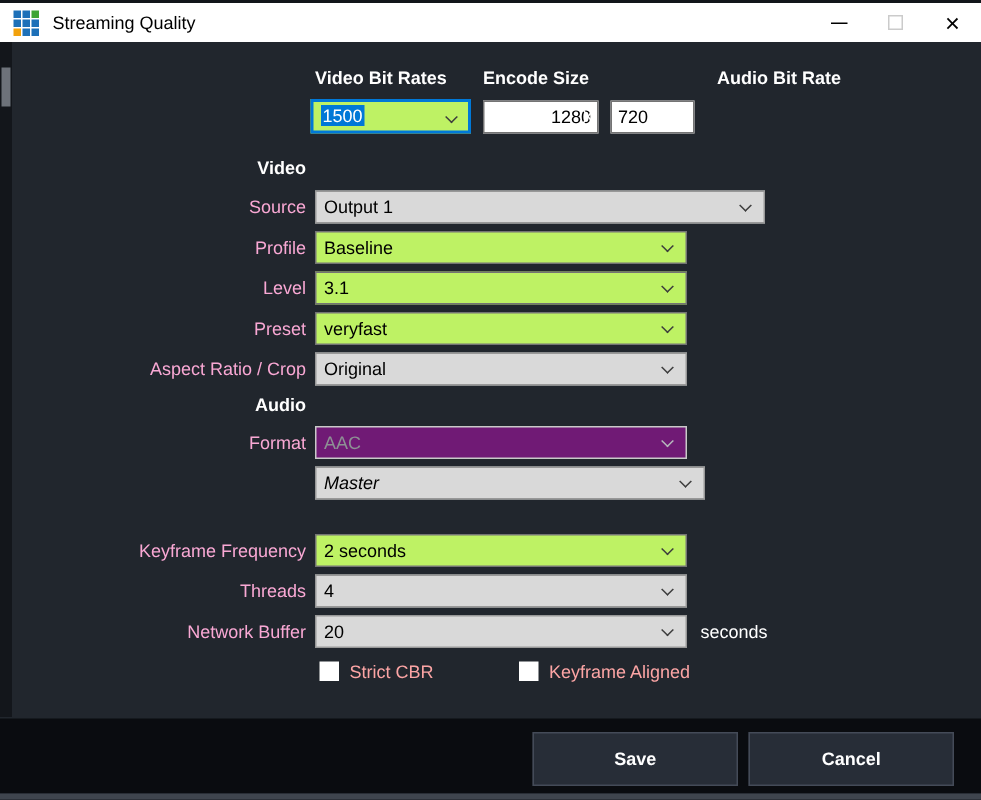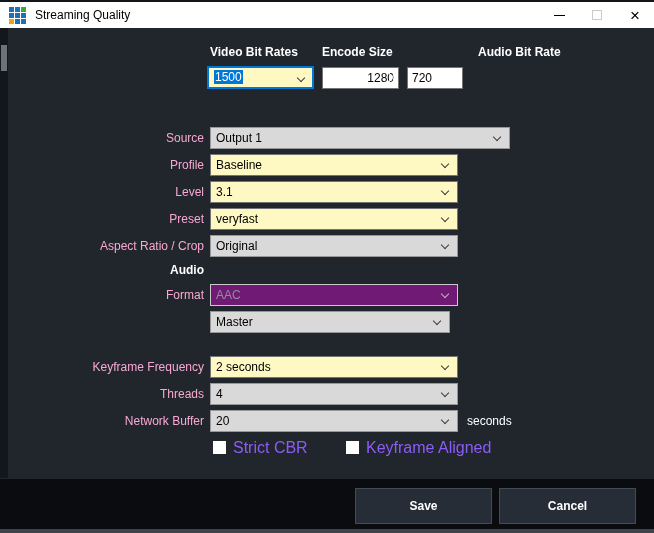--- a/index.html
+++ b/index.html
@@ -27,32 +27,32 @@
 
   
   .col-hdr { position: absolute; color: #fff; font-weight: bold; font-size: 12px; line-height: 13px; }
   .sec-hdr { position: absolute; left: 0; width: 204px; text-align: right; color: #fff; font-weight: bold; font-size: 12px; line-height: 13px; }
   .lbl { position: absolute; left: 0; width: 204px; text-align: right; color: #f9a8d4; font-size: 12px; line-height: 22px; }
   .suffix { position: absolute; color: #fff; font-size: 12px; line-height: 22px; }
   .xsep { position: absolute; color: #fff; font-size: 12px; line-height: 22px; }
 
   
   .combo { position: absolute; height: 22px; font-size: 12px; line-height: 20px; padding: 0 22px 0 5px; white-space: nowrap; overflow: hidden; }
-  .combo.white   { background: #fef9c3; border: 1px solid #747474; color: #000; }
+  .combo.white   { background: #bef264; border: 1px solid #747474; color: #000; }
   .combo.gray    { background: #d9d9d9; border: 1px solid #989898; color: #000; }
   .combo.disabled{ background: #701a75; border: 1px solid #c9c9c9; color: #8d9094; }
   .combo.focused { border: 2px solid #0078d7; line-height: 18px; }
   .chev { position: absolute; right: 9px; top: 6px; width: 6px; height: 6px; border-right: 1px solid #3c3c3c; border-bottom: 1px solid #3c3c3c; transform: rotate(45deg); }
   .combo.disabled .chev { border-color: #b7babe; }
   .sel { background: #0078d7; color: #fff; padding: 0 1px; }
   .tin { position: absolute; height: 22px; background: #fff; border: 1px solid #747474; font-size: 12px; padding: 0 4px; color: #000; font-family: "Liberation Sans", sans-serif; }
 
   
   .cb { position: absolute; width: 13px; height: 13px; background: #ffffff; }
-  .cb-label { position: absolute; color: #8b5cf6; font-size: 16px; line-height: 14px; }
+  .cb-label { position: absolute; color: #fca5a5; font-size: 12px; line-height: 14px; }
 
   
   #footer { position: absolute; left: 0; top: 479px; width: 654px; height: 50px; background: #0a0c10; }
   #bottom-edge { position: absolute; left: 0; top: 529px; width: 654px; height: 4px; background: #3f454e; }
   .btn { position: absolute; width: 137px; height: 36px; background: #272d37; border: 1px solid #444b58; color: #fff; font-weight: bold; font-size: 12px; display: flex; align-items: center; justify-content: center; font-family: "Liberation Sans", sans-serif; cursor: default; }
 </style>
 </head>
 <body>
 
 <div id="win">
@@ -93,20 +93,21 @@
   <div class="col-hdr" style="left:478px; top:46px;">Audio Bit Rate</div>
 
   <div class="combo white focused" style="left:207px; top:66px; width:107px; height:23px;">
     <span class="sel">1500</span>
     <span class="chev" style="top:7px; right:8px; border-color:#3c3c3c;"></span>
   </div>
   <input class="tin" style="left: 322px; top: 67px; width: 77px; text-align: right;" value="1280">
   <div class="xsep" style="left:388px; top:67px;">X</div>
   <input class="tin" style="left: 407px; top: 67px; width: 56px;" value="720">
 
+  <div class="sec-hdr" style="top:106px;">Video</div>
 
   <div class="lbl" style="top:127px;">Source</div>
   <div class="combo gray" style="left:210px; top:127px; width:300px;">
     <span>Output 1</span>
     <span class="chev"></span>
   </div>
 
   <div class="lbl" style="top:154px;">Profile</div>
   <div class="combo white" style="left:210px; top:154px; width:248px;">
     <span>Baseline</span>
@@ -132,21 +133,21 @@
   </div>
 
   <div class="sec-hdr" style="top:264px;">Audio</div>
 
   <div class="lbl" style="top:284px;">Format</div>
   <div class="combo disabled" style="left:210px; top:284px; width:248px;">
     <span>AAC</span>
     <span class="chev"></span>
   </div>
 
-  <div class="combo gray" style="left:210px; top:311px; width:240px;">
+  <div class="combo gray" style="left:210px; top:311px; width:260px;font-style:italic;">
     <span>Master</span>
     <span class="chev"></span>
   </div>
 
   <div class="lbl" style="top:356px;">Keyframe Frequency</div>
   <div class="combo white" style="left:210px; top:356px; width:248px;">
     <span>2 seconds</span>
     <span class="chev"></span>
   </div>
 

